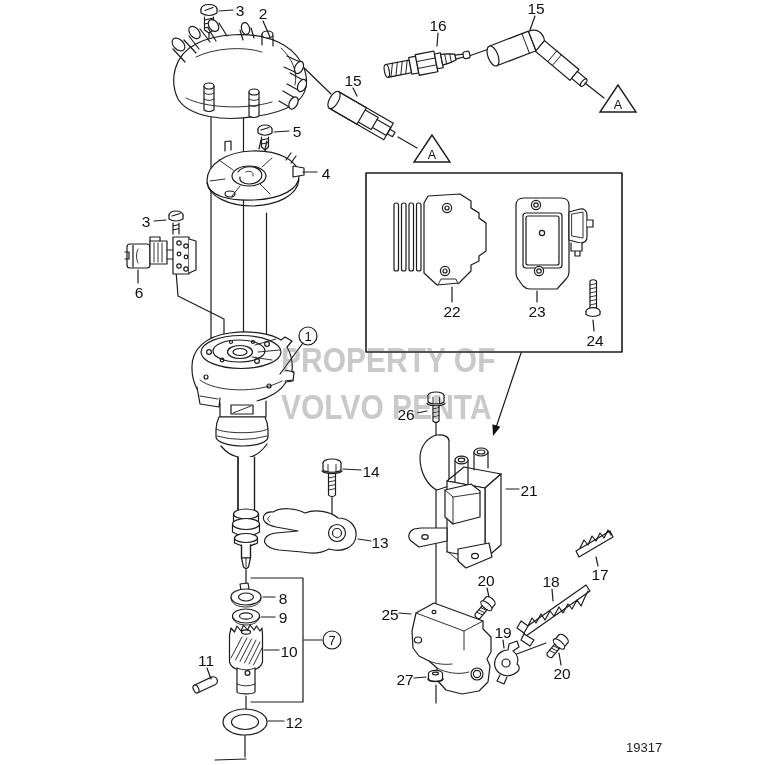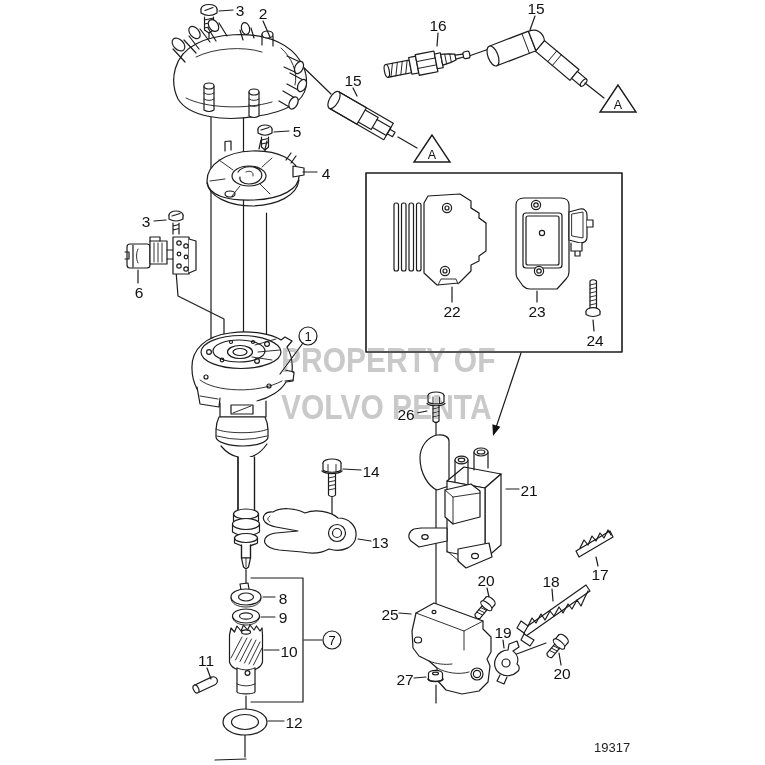--- a/index.html
+++ b/index.html
@@ -11,21 +11,21 @@
   #art .f{fill:#ffffff;}
   #art .thin{stroke-width:0.9;}
   #art .thick{stroke-width:1.6;}
   #art .solid{fill:#111;stroke:none;}
   .plabel{font-family:"Liberation Sans",sans-serif;font-size:15.5px;fill:#111;}
   .clabel{font-family:"Liberation Sans",sans-serif;font-size:13px;fill:#111;}
   .mlabel{font-family:"Liberation Sans",sans-serif;font-size:12.5px;fill:#111;}
   #watermark{position:absolute;left:281px;top:336px;width:210px;color:#c3c3c3;
     font-weight:bold;font-size:30px;line-height:41px;letter-spacing:0px;white-space:nowrap;
     transform:scaleY(1.15);transform-origin:top left;mix-blend-mode:darken;opacity:.9;}
-  #drawing-number{position:absolute;left:594px;top:740px;font-size:13px;color:#222;}
+  #drawing-number{position:absolute;left:626px;top:740px;font-size:13px;color:#222;}
 </style>
 </head>
 <body>
 
 <div id="stage">
 
 <svg id="art" width="765" height="765" viewBox="0 0 765 765">
 
   <g class="thin">
     <line x1="209" y1="33" x2="209" y2="107"></line>

